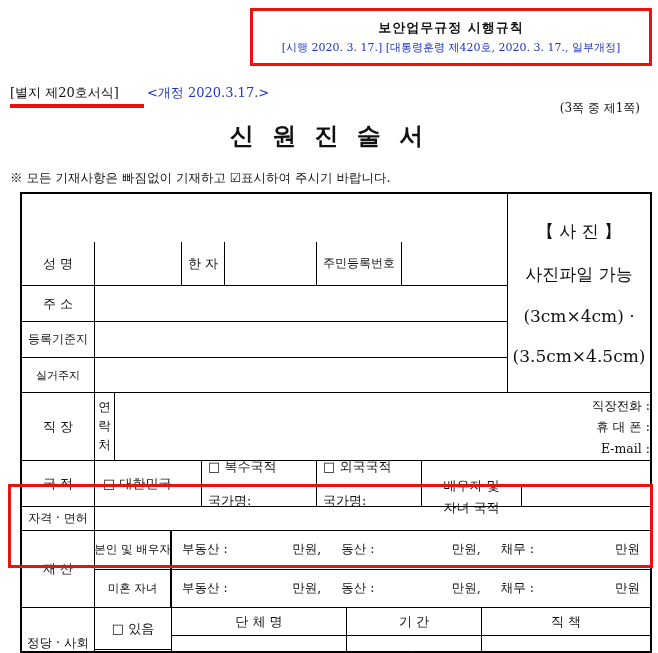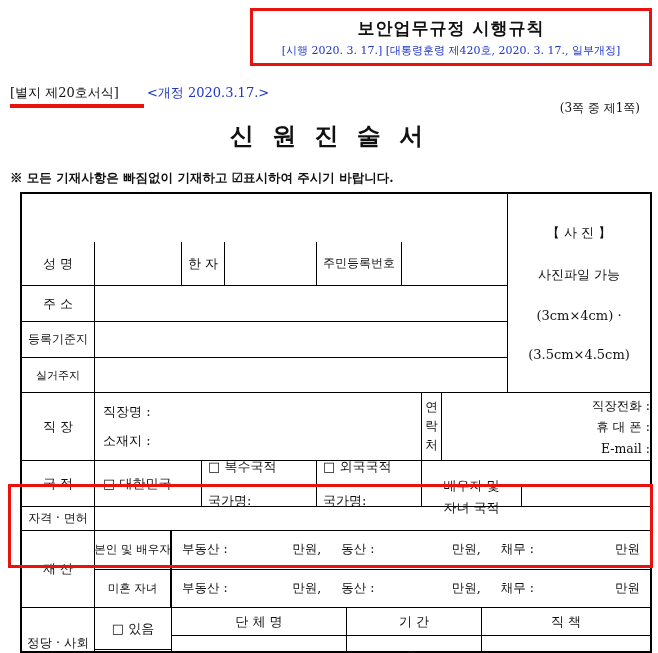--- a/index.html
+++ b/index.html
@@ -5,49 +5,49 @@
   * { margin:0; padding:0; box-sizing:border-box; }
   html,body { width:658px; height:653px; background:#fff; }
   body { font-family:"DejaVu Serif","Liberation Serif",serif; color:#111; position:relative; overflow:hidden; }
 
   .page { position:absolute; inset:0; }
 
   
   .law-box { position:absolute; left:250px; top:8px; width:402px; height:58px;
              border:3px solid #e8120e; display:flex; flex-direction:column;
              align-items:center; justify-content:center; gap:3px; background:#fff; }
-  .law-title { font-size:17px; font-weight:bold; letter-spacing:1px; color:#111; }
+  .law-title { font-size:13px; font-weight:bold; letter-spacing:1px; color:#111; }
   .law-sub   { font-size:11px; color:#1e36c8; white-space:nowrap; }
 
   
   .formref-line { position:absolute; left:10px; top:84px; font-size:13px; white-space:nowrap; }
   .formref  { color:#111; }
   .revision { color:#1e36c8; margin-left:24px; }
   .red-underline { position:absolute; left:10px; top:104px; width:134px; height:4px; background:#e8120e; }
   .page-indicator { position:absolute; right:18px; top:100px; font-size:12px; }
 
   .form-title { position:absolute; left:0; top:120px; width:100%; text-align:center;
                 font-size:24px; font-weight:bold; letter-spacing:5px; }
-  .notice { position:absolute; left:10px; top:170px; font-size:12.5px; font-weight:bold;text-align:right; }
+  .notice { position:absolute; left:10px; top:170px; font-size:12.5px; font-weight:normal;text-align:right; }
 
   
   .form-table { position:absolute; left:20px; top:192px; width:632px; height:461px;
                 border:2px solid #000; font-size:13px; }
   .row { display:flex; border-bottom:1px solid #000; }
   .cell { display:flex; align-items:center; justify-content:center;
           border-right:1px solid #000; text-align:center; }
   .cell.last { border-right:none; }
   .lbl { letter-spacing:0; }
   .left-pad { justify-content:flex-start; padding-left:8px; text-align:left; }
 
   .top-section { display:flex; border-bottom:1px solid #000; }
   .top-left { width:485px; display:flex; flex-direction:column;margin-top:48px; }
   .top-left .row:last-child { border-bottom:none; }
   .photo-cell { flex:1; border-left:1px solid #000; display:flex; flex-direction:column;
-                align-items:center; justify-content:space-evenly; padding:6px 0; font-size:13px; }
+                align-items:center; justify-content:space-evenly; padding:6px 0; font-size:17px; }
 
   .r-name { height:44px; }
   .r-dom, .r-addr { height:36px; }
   .r-res { height:34px; }
 
   .r-job { height:68px; }
   .job-content { flex-direction:column; align-items:flex-start; justify-content:space-evenly; }
   .contact-vert { flex-direction:column; justify-content:center; gap:2px; font-size:12.5px; }
   .contact-info { flex-direction:column; align-items:flex-end; justify-content:space-evenly; padding-left:6px; }
 
@@ -134,24 +134,20 @@
       <div class="photo-cell">
         <span>【 사 진 】</span>
         <span>사진파일 가능</span>
         <span>(3cm×4cm) ·</span>
         <span>(3.5cm×4.5cm)</span>
       </div>
     </div>
 
     <div class="row r-job">
       <div class="cell lbl" style="width:73px">직 장</div>
-      <div class="cell job-content left-pad" style="width:327px">
-        <span>직장명 :</span>
-        <span>소재지 :</span>
-      </div>
       <div class="cell contact-vert" style="width:20px">
         <span>연</span>
         <span>락</span>
         <span>처</span>
       </div>
       <div class="cell last contact-info" style="flex:1;font-size:12.5px">
         <span>직장전화 :</span>
         <span>휴 대 폰 :</span>
         <span>E-mail :</span>
       </div>

